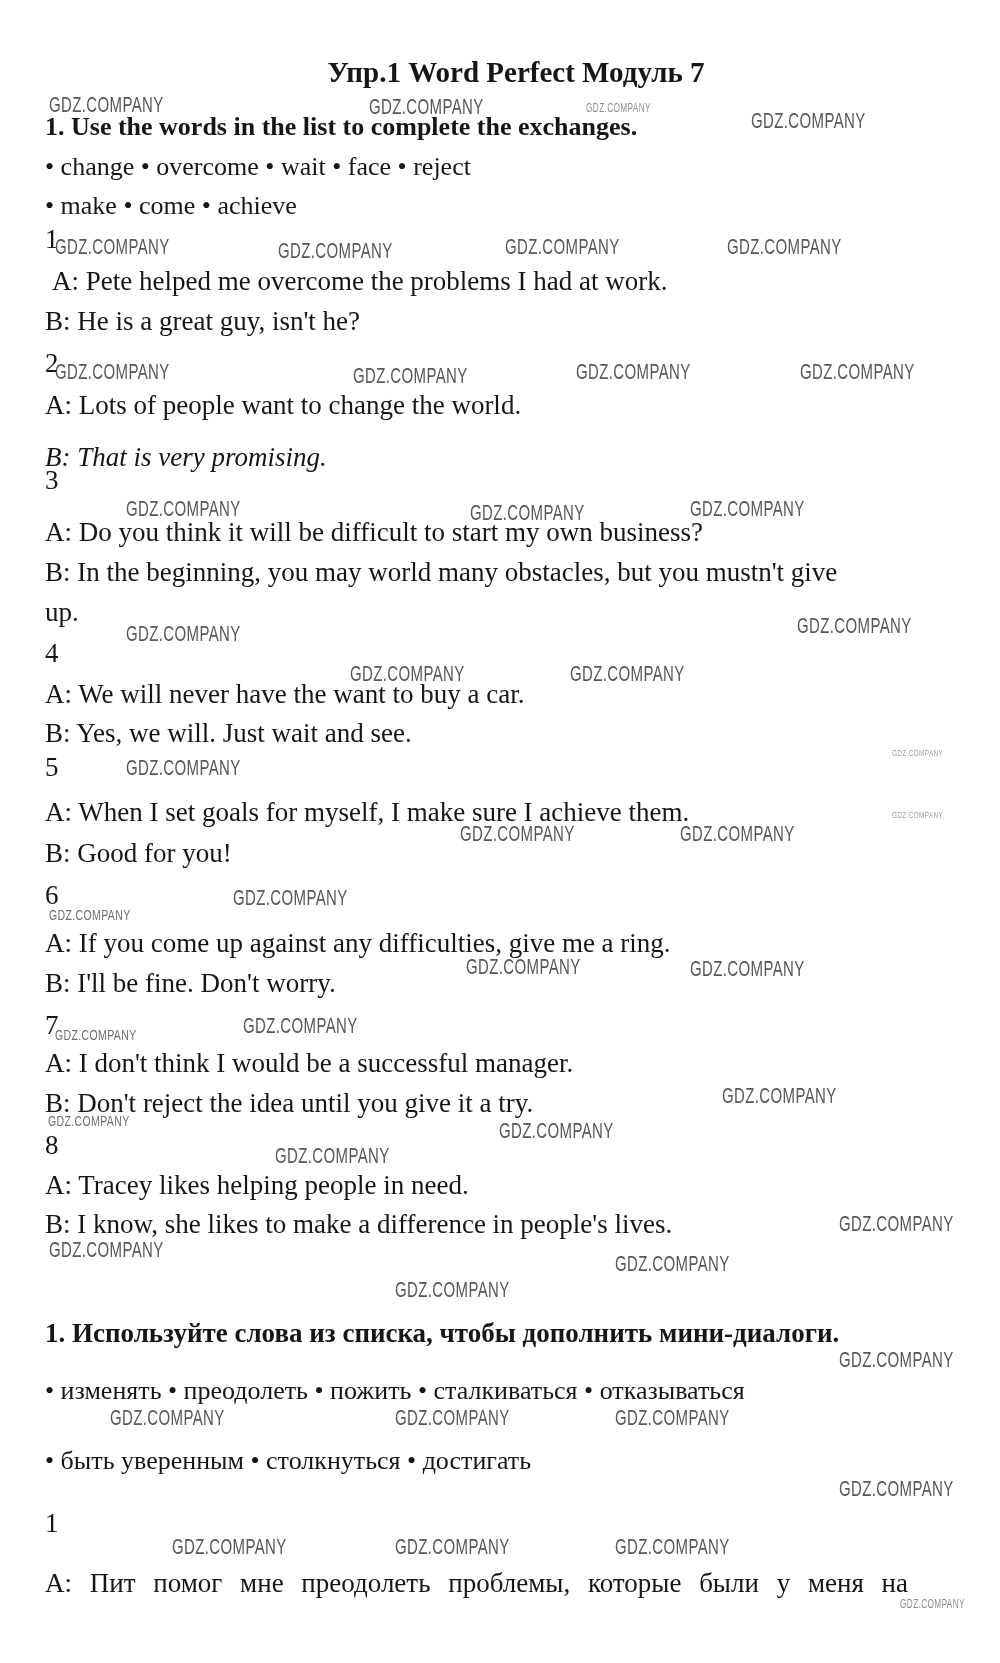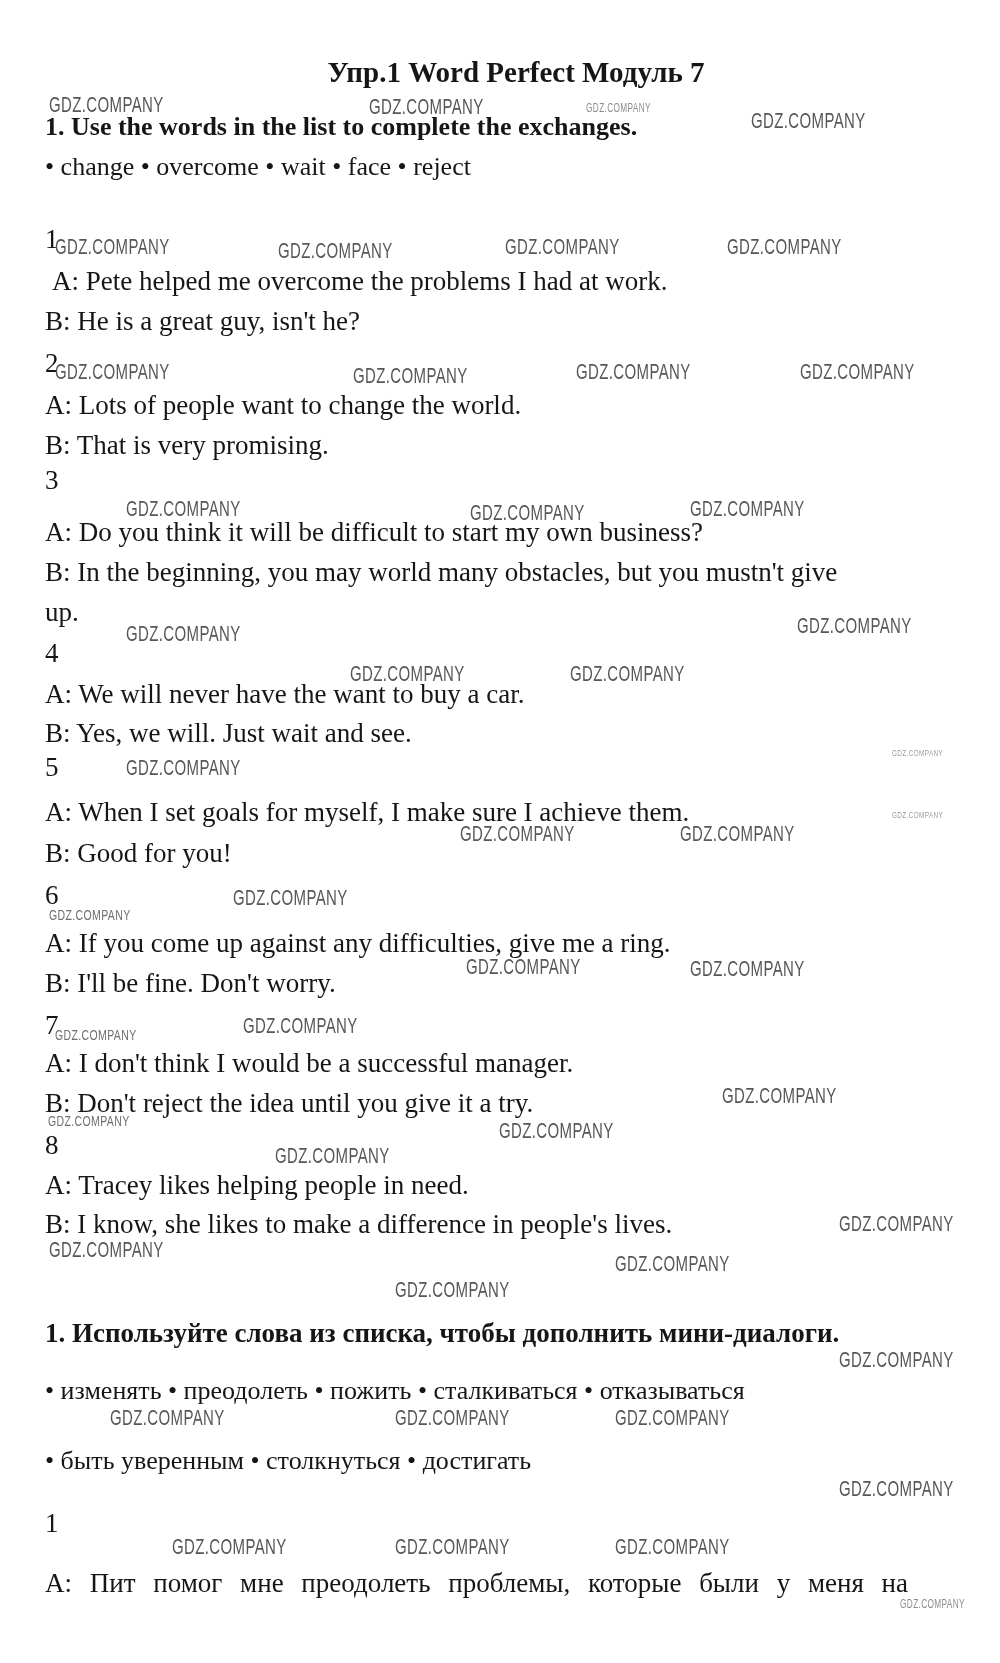--- a/index.html
+++ b/index.html
@@ -57,28 +57,29 @@
   .wm-XS{ font-size:8.5px; color:#9c9c9c; }
 </style>
 </head>
 <body>
 
 <div class="page">
   <h1 class="title">Упр.1 Word Perfect Модуль 7</h1>
 
   <div class="line heading-en" style="top:112px;">1. Use the words in the list to complete the exchanges.</div>
   <div class="line wordlist" style="top:152px;">• change • overcome • wait • face • reject</div>
+  <div class="line wordlist" style="top:191px;">• make • come • achieve</div>
 
   <div id="en-dialogues">
       <div class="line num" style="left: 45px; top: 224px;">1</div>
       <div class="line " style="left: 52px; top: 266px;">A: Pete helped me overcome the problems I had at work.</div>
       <div class="line " style="left: 45px; top: 306px;">B: He is a great guy, isn't he?</div>
       <div class="line num" style="left: 45px; top: 348px;">2</div>
       <div class="line " style="left: 45px; top: 390px;">A: Lots of people want to change the world.</div>
-      <div class="line " style="left: 45px; top: 430px;">B: That is very promising.</div>
+      <div class="line " style="left: 45px; top: 442px; font-style: italic;">B: That is very promising.</div>
       <div class="line num" style="left: 45px; top: 465px;">3</div>
       <div class="line " style="left: 45px; top: 517px;">A: Do you think it will be difficult to start my own business?</div>
       <div class="line " style="left: 45px; top: 557px;">B: In the beginning, you may world many obstacles, but you mustn't give</div>
       <div class="line " style="left: 45px; top: 597px;">up.</div>
       <div class="line num" style="left: 45px; top: 638px;">4</div>
       <div class="line " style="left: 45px; top: 679px;">A: We will never have the want to buy a car.</div>
       <div class="line " style="left: 45px; top: 718px;">B: Yes, we will. Just wait and see.</div>
       <div class="line num" style="left: 45px; top: 752px;">5</div>
       <div class="line " style="left: 45px; top: 797px;">A: When I set goals for myself, I make sure I achieve them.</div>
       <div class="line " style="left: 45px; top: 838px;">B: Good for you!</div>

